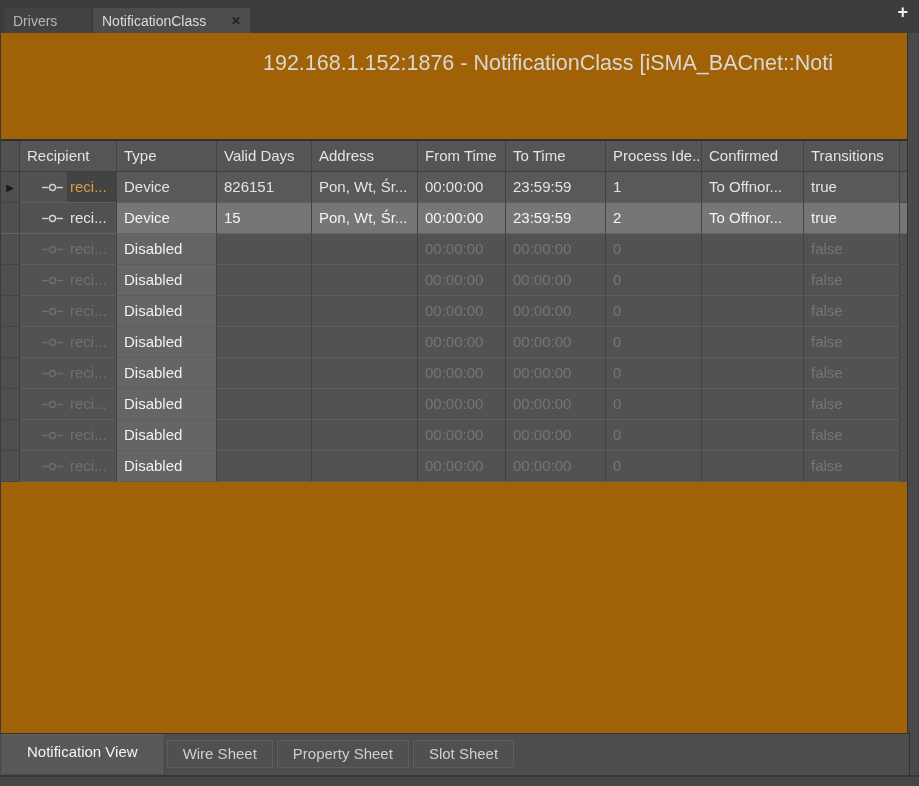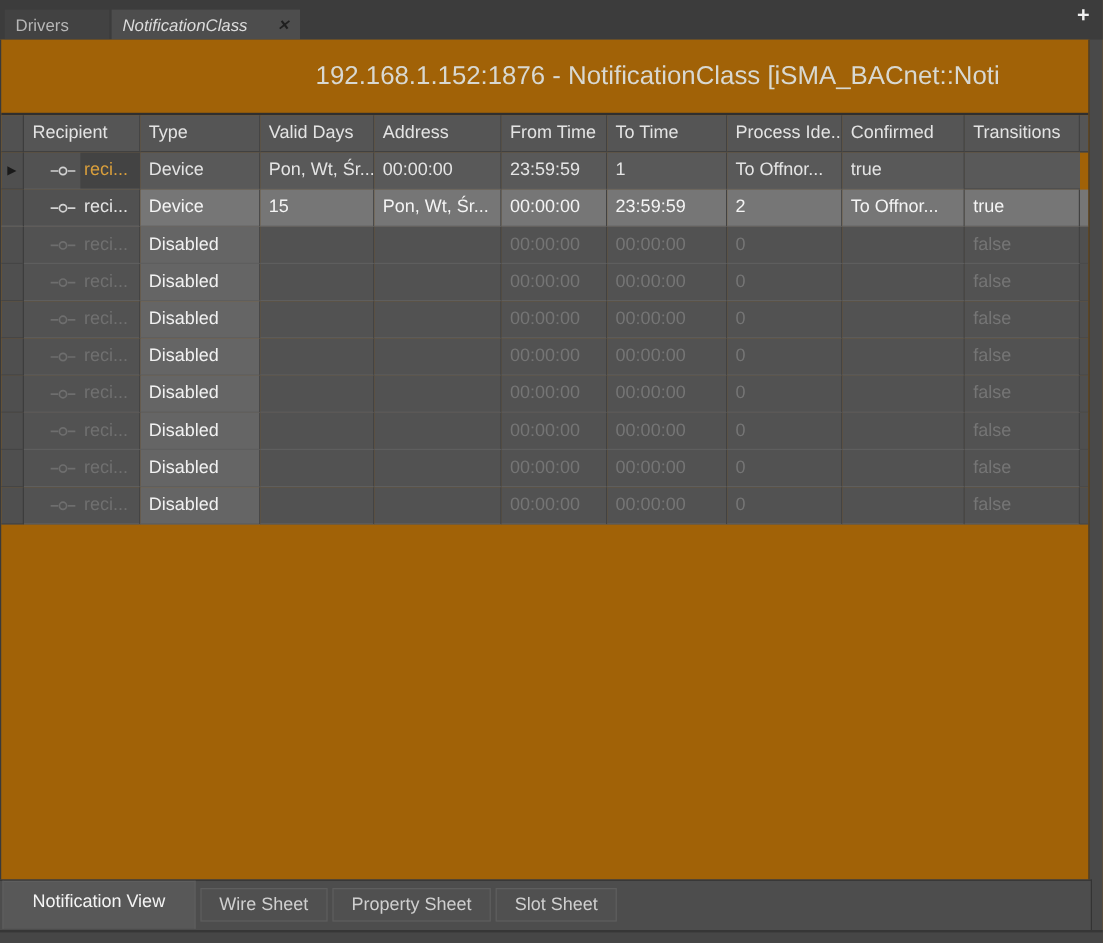--- a/index.html
+++ b/index.html
@@ -4,33 +4,33 @@
 <style>
   * { margin:0; padding:0; box-sizing:border-box; }
   html,body { width:919px; height:786px; overflow:hidden; }
   body { background:#494949; font-family:"Liberation Sans", sans-serif; position:relative; }
 
   
   .tabbar { position:absolute; left:0; top:0; width:919px; height:33px; background:#3c3c3c; }
   .top-tab { position:absolute; top:8px; height:25px; display:flex; align-items:center;
              justify-content:space-between; padding:0 9px; cursor:default; }
   .top-tab-drivers { left:4px; width:87px; background:#424242; color:#b7b7b7;gap:36px; }
-  .top-tab-active  { left:93px; width:157px; background:#4d4d4d; color:#dcdcdc;font-style:italic; }
+  .top-tab-active  { left:93px; width:157px; background:#4d4d4d; color:#dcdcdc; }
   .top-tab-label { font-size:14px; white-space:nowrap; }
   .tab-close { font-size:12px; font-weight:bold; color:#1f1f1f; margin-left:10px; }
   .add-tab { position:absolute; right:11px; top:2px; color:#efefef; font-size:18px; font-weight:bold; }
 
   
   .panel { position:absolute; left:0; top:33px; width:908px; height:700px; background:#a16207;
            border-left:1px solid #3a3a3a; border-right:1px solid #333333; overflow:hidden; }
   .titlebar { height:61px; overflow:hidden; }
   .title-text { padding-left:262px; line-height:61px; font-size:21.5px; color:#d8d8d1; white-space:nowrap; }
 
   
-  .grid { border-top:2px solid #2f2f2f; }
+  .grid { border-top:2px solid #2f2f2f;margin-top:45px; }
   .grid-header, .row { display:grid;
      grid-template-columns:19px 97px 100px 95px 106px 88px 100px 96px 102px 96px 1fr; }
   .hcell { height:31px; line-height:30px; font-size:15px; color:#e3e3e3; padding-left:7px;
            border-right:1px solid #424242; border-bottom:1px solid #3e3e3e; background:#555555;
            white-space:nowrap; overflow:hidden; }
   .hcell.corner { padding:0; background:#515151; border-right:1px solid #3d3d3d; }
   .hcell.filler { border-right:none; }
 
   .cell { height:31px; line-height:30px; font-size:15px; color:#e4e4e4; padding-left:7px;
           border-right:1px solid #424242; border-bottom:1px solid #5e5e5e; background:#525252;
@@ -119,20 +119,21 @@
       <span class="tree-icon">
         <svg width="21" height="9" viewBox="0 0 21 9">
           <line x1="0" y1="4.5" x2="6.5" y2="4.5"></line>
           <circle cx="10.5" cy="4.5" r="3"></circle>
           <line x1="14.5" y1="4.5" x2="21" y2="4.5"></line>
         </svg>
       </span>
       <span class="reci-text">reci...</span>
     </div>
     <div class="cell c-type">Device</div>
+    <div class="cell">826151</div>
     <div class="cell">Pon, Wt, Śr...</div>
     <div class="cell dimmable">00:00:00</div>
     <div class="cell dimmable">23:59:59</div>
     <div class="cell dimmable">1</div>
     <div class="cell">To Offnor...</div>
     <div class="cell dimmable">true</div>
     <div class="cell filler"></div>
   </div>
 
   <div class="row selected">

